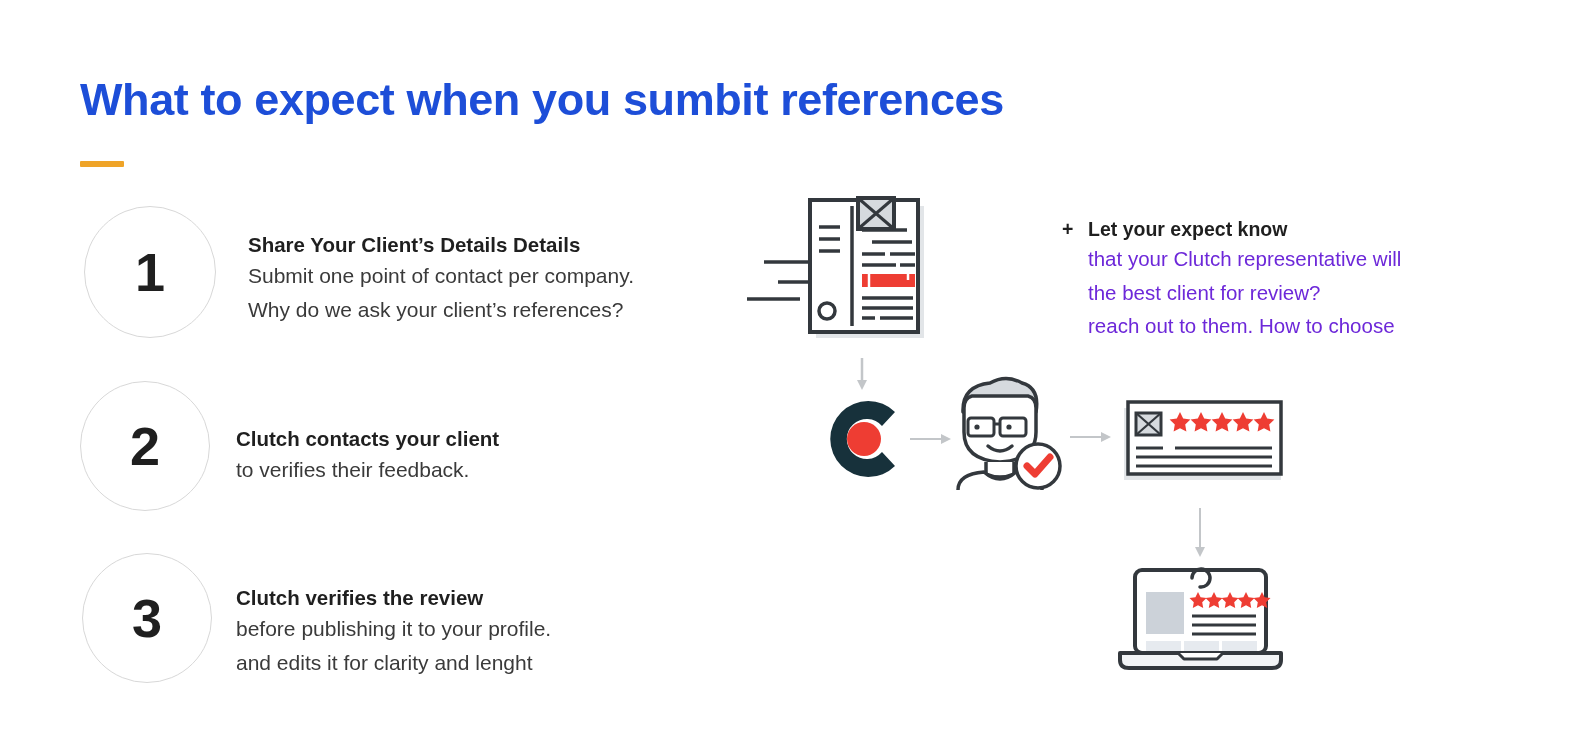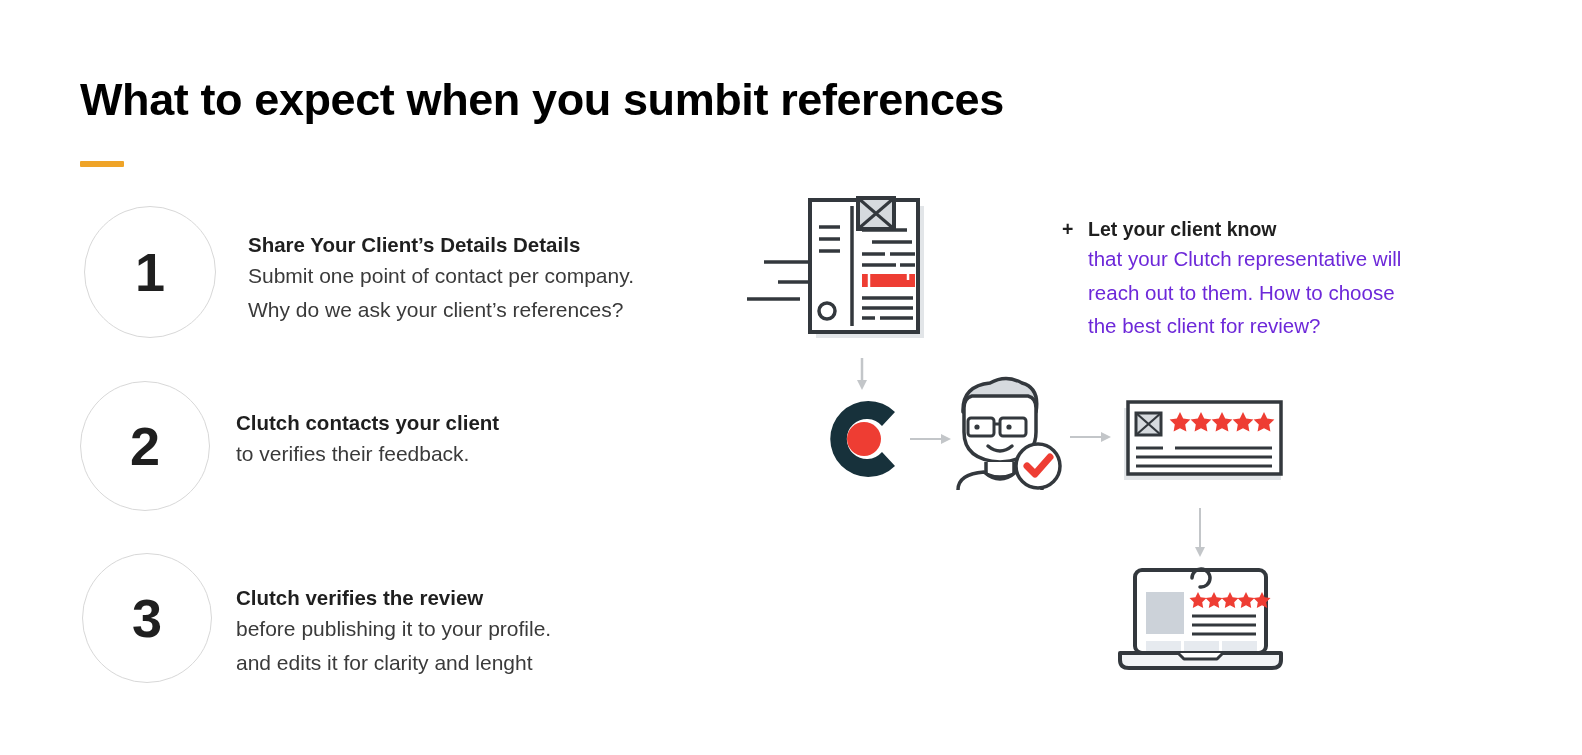--- a/index.html
+++ b/index.html
@@ -18,21 +18,21 @@
   }
 
   
   #page-title {
     position: absolute;
     left: 80px;
     top: 74px;
     font-size: 45px;
     font-weight: bold;
     letter-spacing: -0.4px;
-    color: #000000;
+    color: #1d4ed8;
     white-space: nowrap;
   }
   #title-accent {
     position: absolute;
     left: 80px;
     top: 161px;
     width: 44px;
     height: 6px;
     background: #efa428;
     border-radius: 1px;
@@ -74,21 +74,21 @@
     line-height: 1.62;
     white-space: nowrap;
   }
 
   #step-1 { left: 84px; top: 206px; }
   #step-1 .step-circle { width: 132px; height: 132px; }
   #step-1 .step-text { margin-left: 32px; margin-top: 22px; }
 
   #step-2 { left: 80px; top: 381px; }
   #step-2 .step-circle { width: 130px; height: 130px; }
-  #step-2 .step-text { margin-left: 26px; margin-top: 25px; }
+  #step-2 .step-text { margin-left: 26px; margin-top: 41px; }
 
   #step-3 { left: 82px; top: 553px; }
   #step-3 .step-circle { width: 130px; height: 130px; }
   #step-3 .step-text { margin-left: 24px; margin-top: 28px; }
 
   
   #side-note {
     position: absolute;
     left: 1062px;
     top: 217px;
@@ -157,26 +157,26 @@
   </div>
   <div class="step-text">
     <div class="step-heading">Clutch verifies the review</div>
     <div class="step-line">before publishing it to your profile.</div>
     <div class="step-line">and edits it for clarity and lenght</div>
   </div>
 </div>
 
 <div id="side-note">
   <div class="note-head">
-    <span class="note-plus">+</span><span>Let your client know</span>
+    <span class="note-plus">+</span><span>Let your expect know</span>
   </div>
   <div class="note-body">
     <div>that your Clutch representative will</div>
+    <div>the best client for review?</div>
     <div>reach out to them. How to choose</div>
-    <div>the best client for review?</div>
   </div>
 </div>
 
 <svg id="illustration" viewBox="0 0 1582 755">
 
   <g>
 
     <rect x="816" y="206" width="108" height="132" fill="#e2e5e8"></rect>
 
     <rect x="810" y="200" width="108" height="132" fill="#ffffff" stroke="#33383d" stroke-width="4"></rect>

